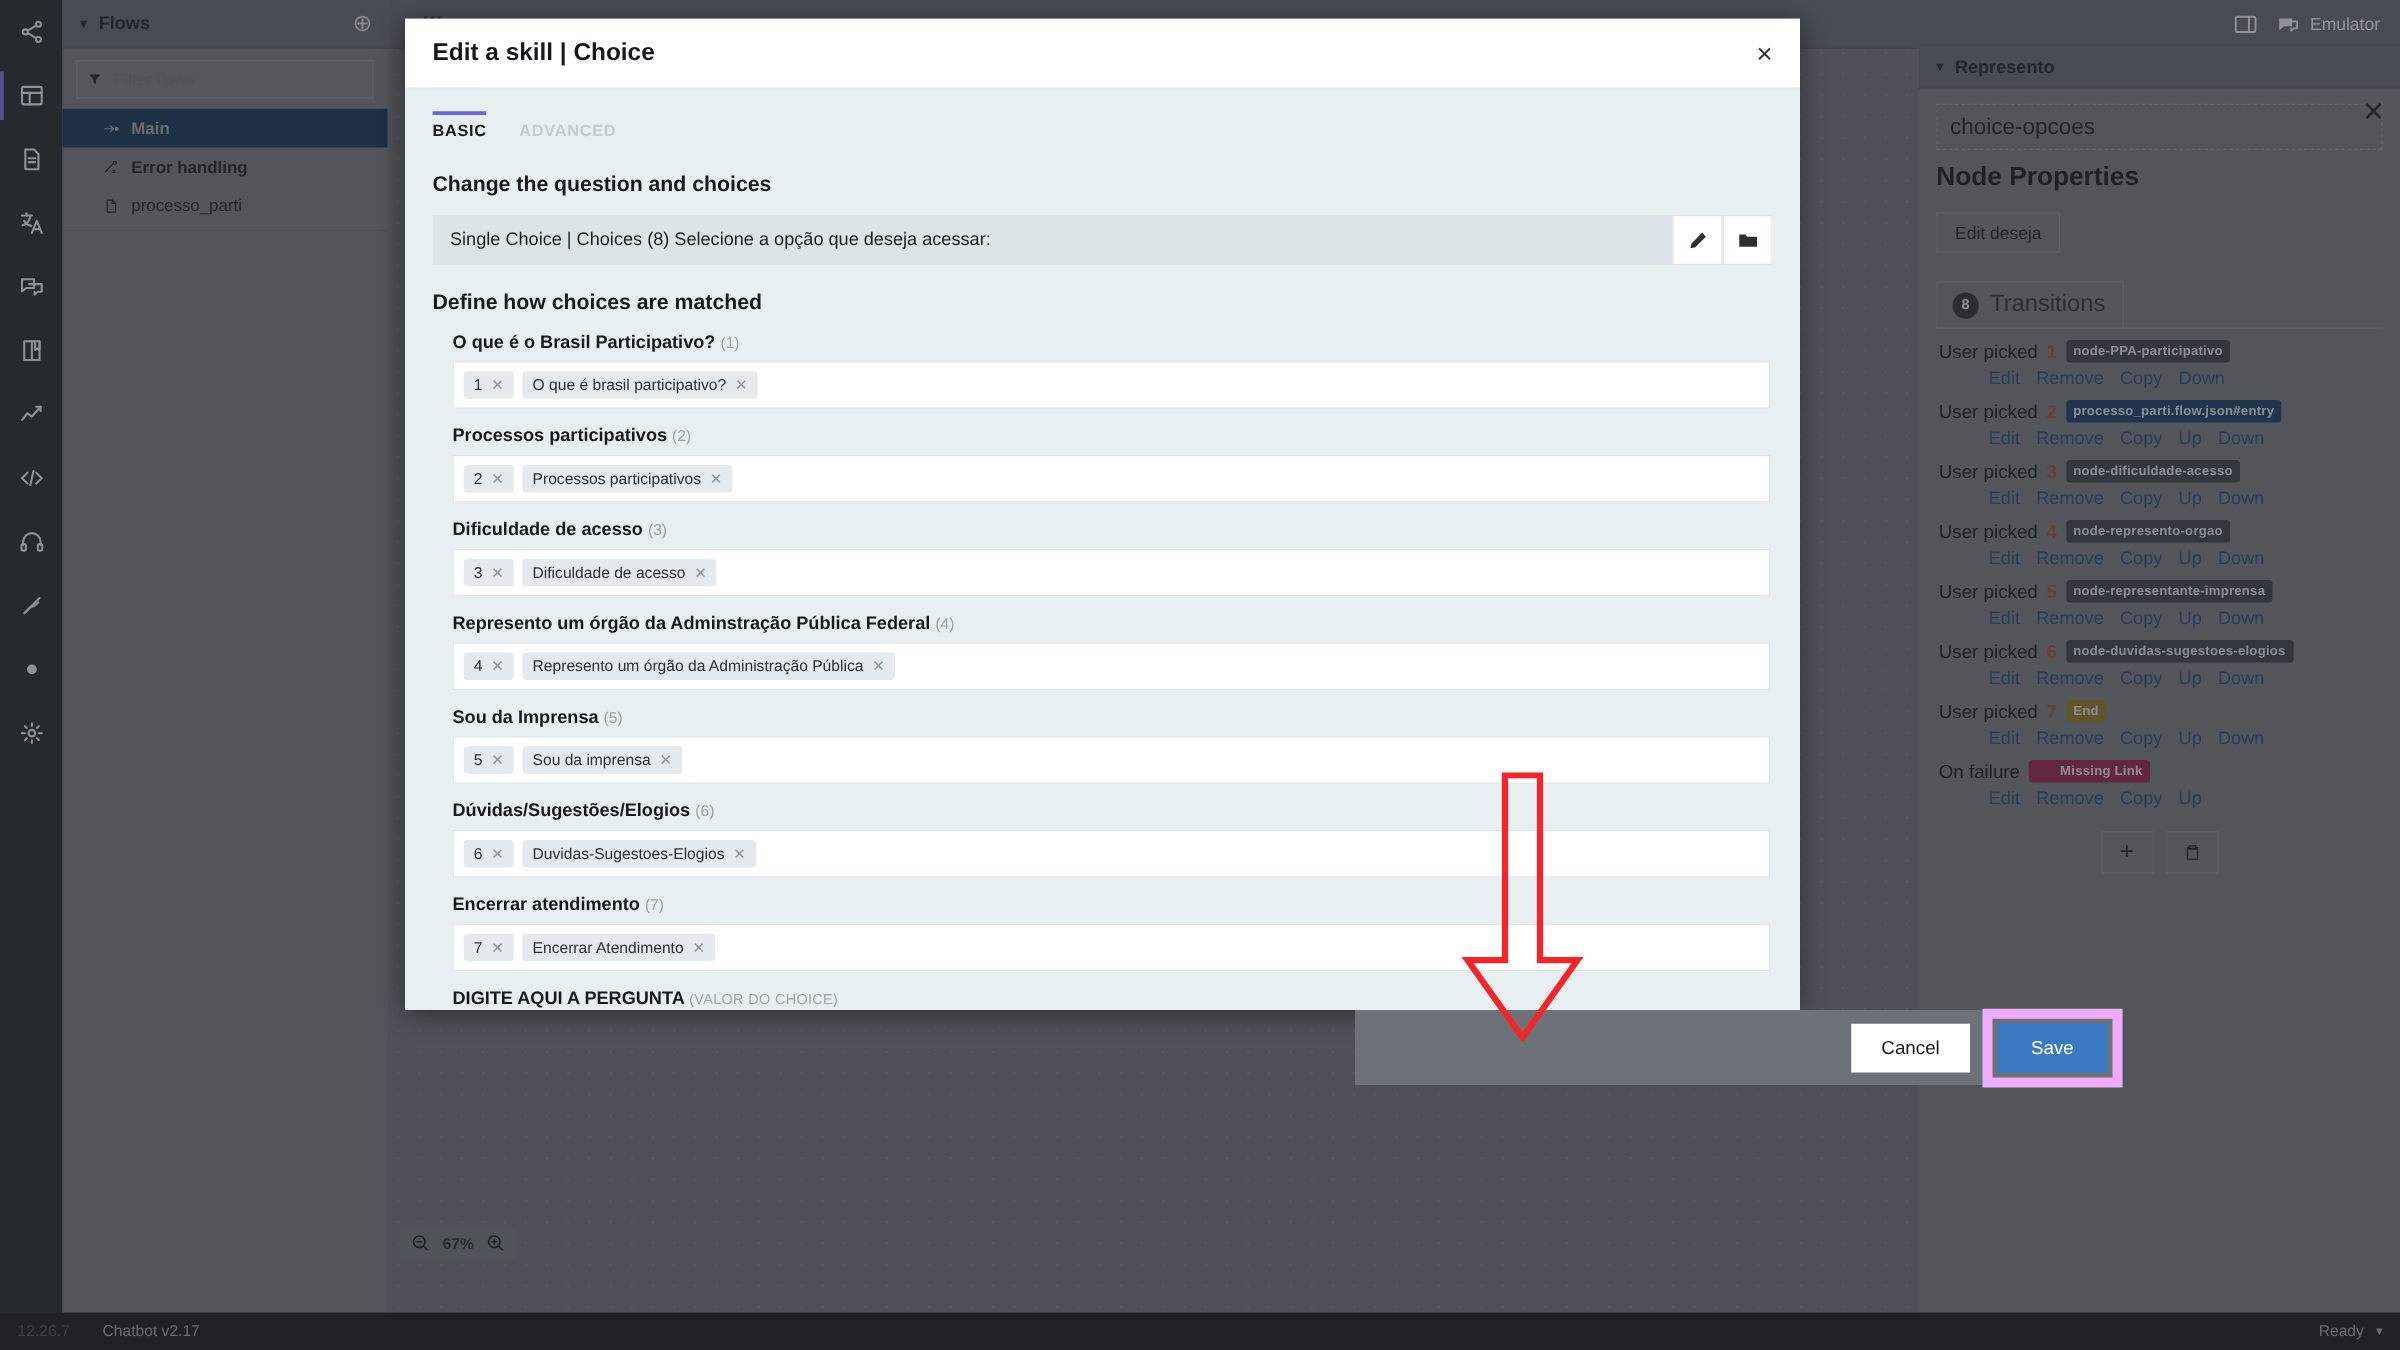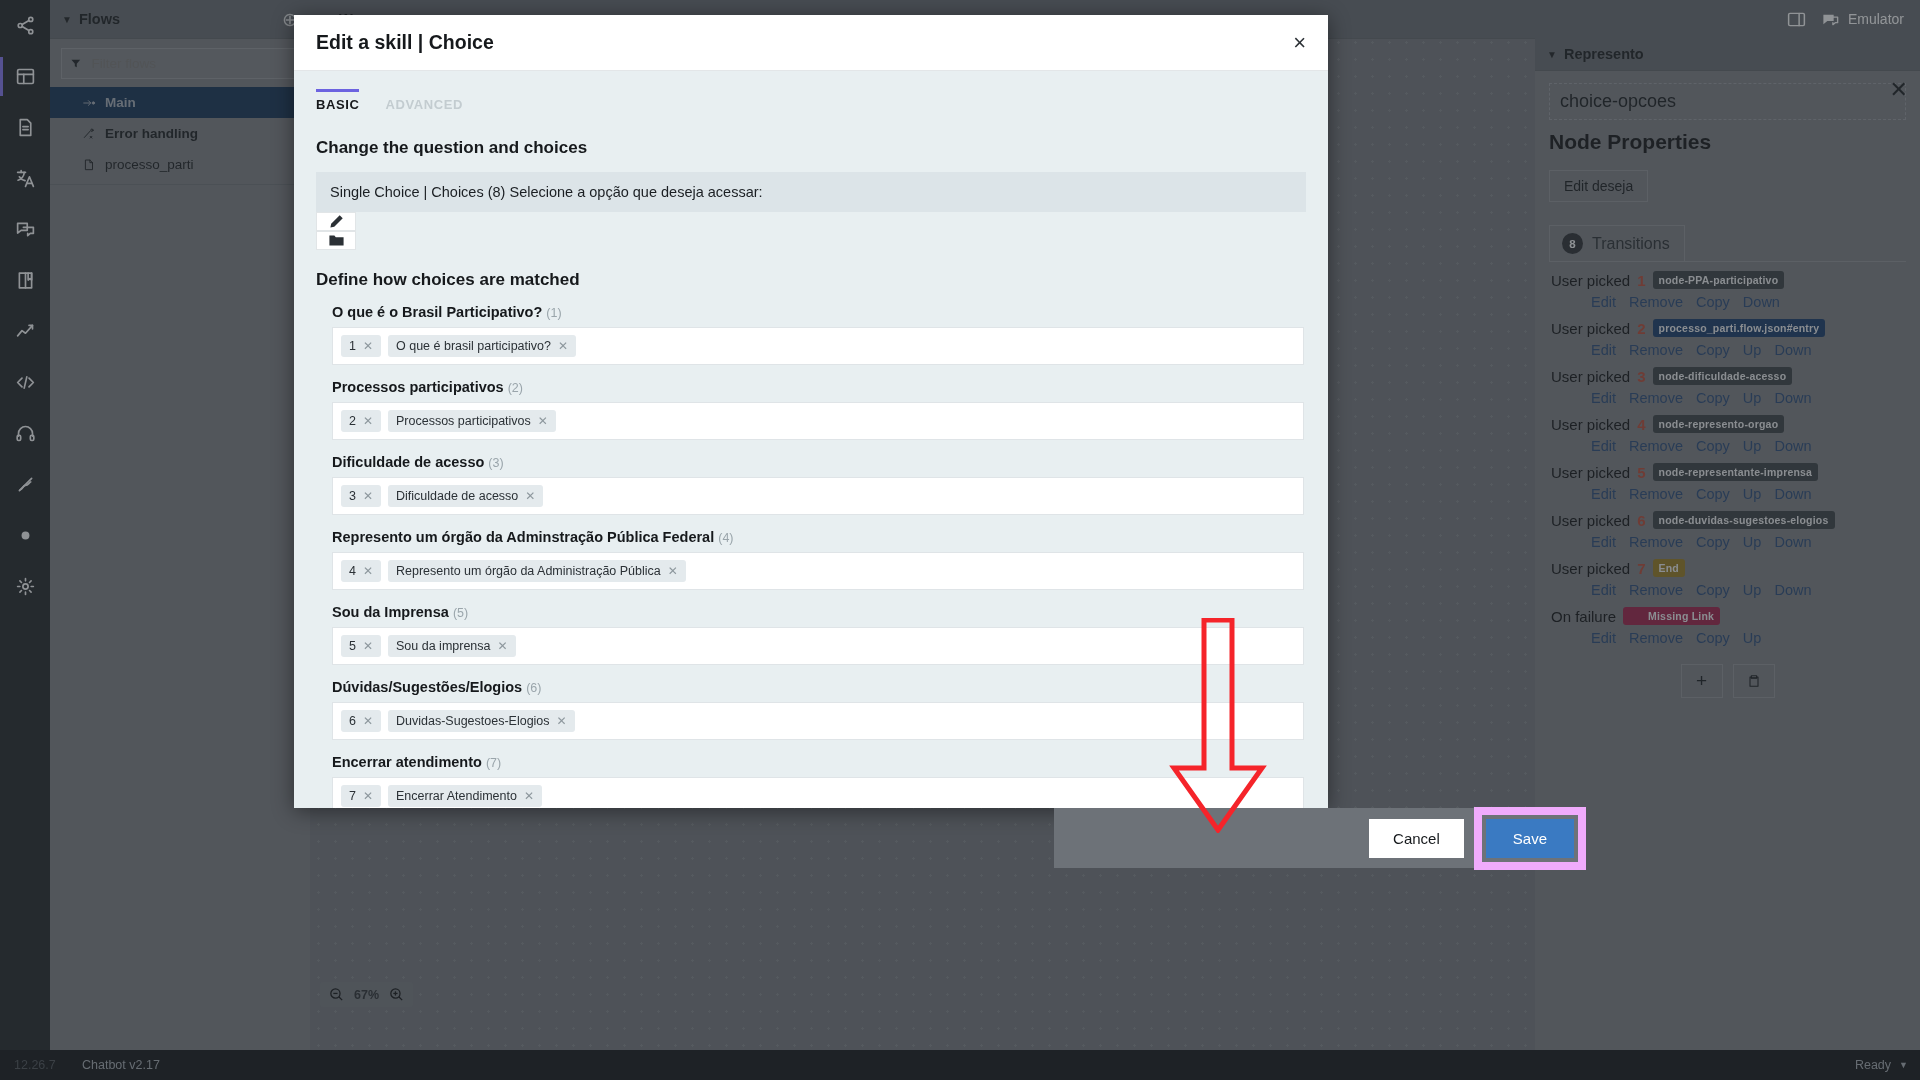--- a/index.html
+++ b/index.html
@@ -58,47 +58,47 @@
   #inspector-header{height:32px;background:#62676d;display:flex;align-items:center;padding:0 12px;border-bottom:1px solid #5c6167;}
   #inspector-header .caret{font-size:10px;color:#1f2327;margin-right:7px;}
   #inspector-title{font-size:14.5px;font-weight:bold;color:#1d2125;}
   #inspector-body{padding:12px 14px 0 14px;position:relative;}
   #node-props-title{font-size:21px;font-weight:bold;color:#16191c;margin:4px 0 16px 0;}
   #inspector-close{position:absolute;right:12px;top:8px;font-size:22px;color:#1d2125;line-height:1;font-weight:300;}
   #node-name-box{border:1px dashed #8d9197;padding:7px 10px;font-size:18px;color:#1b1f23;margin-bottom:10px;}
   #edit-skill-btn{display:inline-block;border:1px solid #878b91;padding:7px 14px;font-size:14px;color:#1b1f23;background:transparent;margin-bottom:22px;}
   #transitions-tab{display:inline-flex;align-items:center;gap:9px;border:1px solid #878b91;border-bottom:0;padding:7px 14px 8px 12px;background:transparent;position:relative;top:1px;}
   #transitions-count{width:21px;height:21px;border-radius:50%;background:#2c3035;color:#e2e4e6;font-size:11.5px;display:flex;align-items:center;justify-content:center;font-weight:bold;}
-  #transitions-label{font-size:16px;color:#2c3237;}
+  #transitions-label{font-size:19px;color:#2c3237;}
   #transitions-rule{height:1px;background:#878b91;margin-bottom:6px;}
   .trans-row{display:flex;align-items:center;gap:7px;font-size:15px;color:#14171a;padding:3px 0 2px 2px;}
   .trans-idx{color:#a94a3a;font-weight:bold;font-size:15px;}
   .trans-chip{font-size:10.5px;font-weight:bold;color:#dadde0;padding:3px 6px;border-radius:3px;letter-spacing:.2px;}
   .chip-dark{background:#3a4045;}
   .chip-blue{background:#1b3b66;}
   .chip-gold{background:#8d7526;}
   .chip-red{background:#93244a;padding-left:25px;}
   .trans-actions{display:flex;gap:13px;font-size:14.5px;color:#2b4a75;padding:3px 0 6px 42px;}
   .trans-actions span{cursor:pointer;}
   #trans-footer{display:flex;gap:10px;justify-content:center;margin-top:12px;}
   .foot-btn{width:40px;height:32px;border:1px solid #878b91;display:flex;align-items:center;justify-content:center;color:#1b1f23;font-size:19px;}
   .foot-btn svg{width:16px;height:16px;fill:none;stroke:#1b1f23;stroke-width:1.6;stroke-linejoin:round;}
 
   
-  #modal{position:absolute;left:294px;top:15px;width:1034px;z-index:60;background:#e8eff1;box-shadow:0 3px 20px rgba(0,0,0,.45);}
+  #modal{position:absolute;left:324px;top:15px;width:1116px;z-index:60;background:#e8eff1;box-shadow:0 3px 20px rgba(0,0,0,.45);}
   #modal-header{background:#fff;height:55px;display:flex;align-items:center;padding:0 22px;border-bottom:1px solid #e3e6e8;}
   #modal-title{font-size:19.5px;font-weight:bold;color:#16191c;flex:1;}
   #modal-close{font-size:22px;color:#2c3136;line-height:1;font-weight:300;}
   #modal-body{padding:0 22px 14px 22px;height:737px;overflow:hidden;box-sizing:border-box;}
   #tabs{display:flex;gap:26px;padding-top:18px;border-bottom:0;}
   .tab{font-size:13px;font-weight:bold;letter-spacing:.6px;padding-bottom:6px;}
   .tab.active{color:#17191c;border-top:3px solid #6c63e0;padding-top:5px;}
   .tab.inactive{color:#c3ccd0;padding-top:8px;}
   .section-head{font-size:17px;font-weight:bold;color:#16191c;margin:20px 0 14px 0;}
-  #question-row{display:flex;align-items:stretch;gap:0;margin-bottom:4px;flex-direction:column;}
+  #question-row{display:flex;align-items:stretch;gap:0;margin-bottom:4px;}
   #question-field{flex:1;background:#dce4e8;padding:12px 14px;font-size:14.5px;color:#1b1f23;display:flex;align-items:center;}
   .icon-btn{width:38px;background:#fff;border:1px solid #e1e5e7;display:flex;align-items:center;justify-content:center;}
   .icon-btn svg{width:17px;height:17px;fill:#2b3035;}
   .choice-label{font-size:14.5px;font-weight:bold;color:#16191c;margin:14px 0 7px 16px;}
   .choice-label .num{font-weight:normal;color:#9aa5ab;font-size:12.5px;}
   .choice-label .sub{font-weight:normal;color:#9aa5ab;font-size:11.5px;letter-spacing:.3px;}
   .choice-box{background:#fff;border:1px solid #dfe4e7;margin-left:16px;margin-right:2px;padding:6px 8px;display:flex;gap:7px;align-items:center;min-height:24px;}
   .token{background:#e4eaed;border-radius:3px;padding:4px 8px;font-size:12.5px;color:#2b3136;display:flex;align-items:center;gap:7px;white-space:nowrap;}
   .token .x{color:#8d979d;font-size:12px;}
   #modal-footer{background:#6d7278;height:60px;display:flex;align-items:center;justify-content:flex-end;gap:0;padding-right:0;position:absolute;right:-258px;left:760px;bottom:-60px;}

